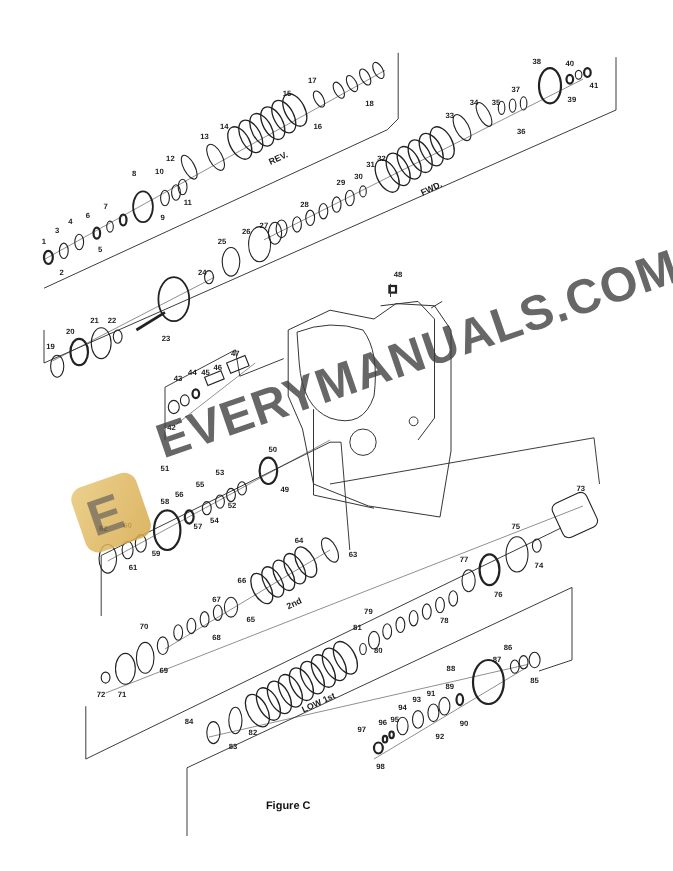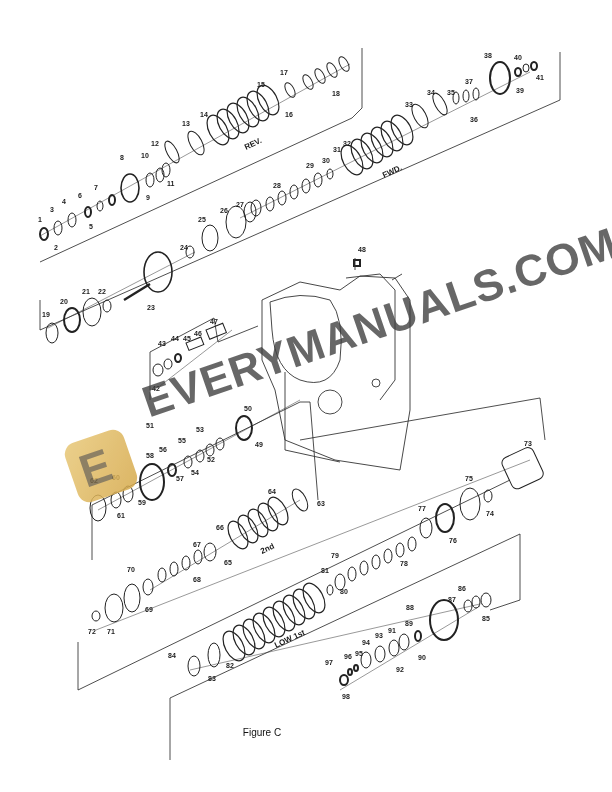--- a/index.html
+++ b/index.html
@@ -1,20 +1,20 @@
 <!DOCTYPE html>
 <html><head>
 <meta charset="utf-8">
 <style>
   html, body { margin:0; padding:0; background:#ffffff; }
   body { width:612px; height:792px; position:relative; overflow:hidden; font-family:"Liberation Sans", sans-serif; }
   #diagram { position:absolute; left:0; top:0; width:612px; height:792px; }
   .lbl { font-family:"Liberation Sans Narrow","Liberation Sans", sans-serif; font-size:7px; font-weight:bold; fill:#1a1a1a; }
   .grp { font-family:"Liberation Sans", sans-serif; font-size:8px; font-weight:bold; fill:#1a1a1a; }
-  .caption { position:absolute; left:0; width:524px; top:727px; text-align:center; font-size:10px; font-weight:normal; color:#111; }
+  .caption { position:absolute; left:0; width:524px; top:727px; text-align:center; font-size:10px; font-weight:bold; color:#111; }
   .wm-text { position:absolute; left:136px; top:380px; font-size:44px; font-weight:bold; color:rgba(60,60,60,0.78); transform:rotate(-19deg); transform-origin:left top; letter-spacing:1px; white-space:nowrap; }
   .wm-logo { position:absolute; left:70px; top:435px; width:62px; height:62px; border-radius:12px; background:linear-gradient(135deg,#e8c878,#d6a94a); opacity:0.85; transform:rotate(-19deg); }
   .wm-logo span { position:absolute; left:10px; top:4px; font-size:46px; font-weight:bold; color:#7a6a4a; }
 </style>
 </head>
 <body>
 
 <svg id="diagram" viewBox="0 0 612 792" xmlns="http://www.w3.org/2000/svg">
   <g stroke="#222" stroke-width="0.8" fill="none">
 

